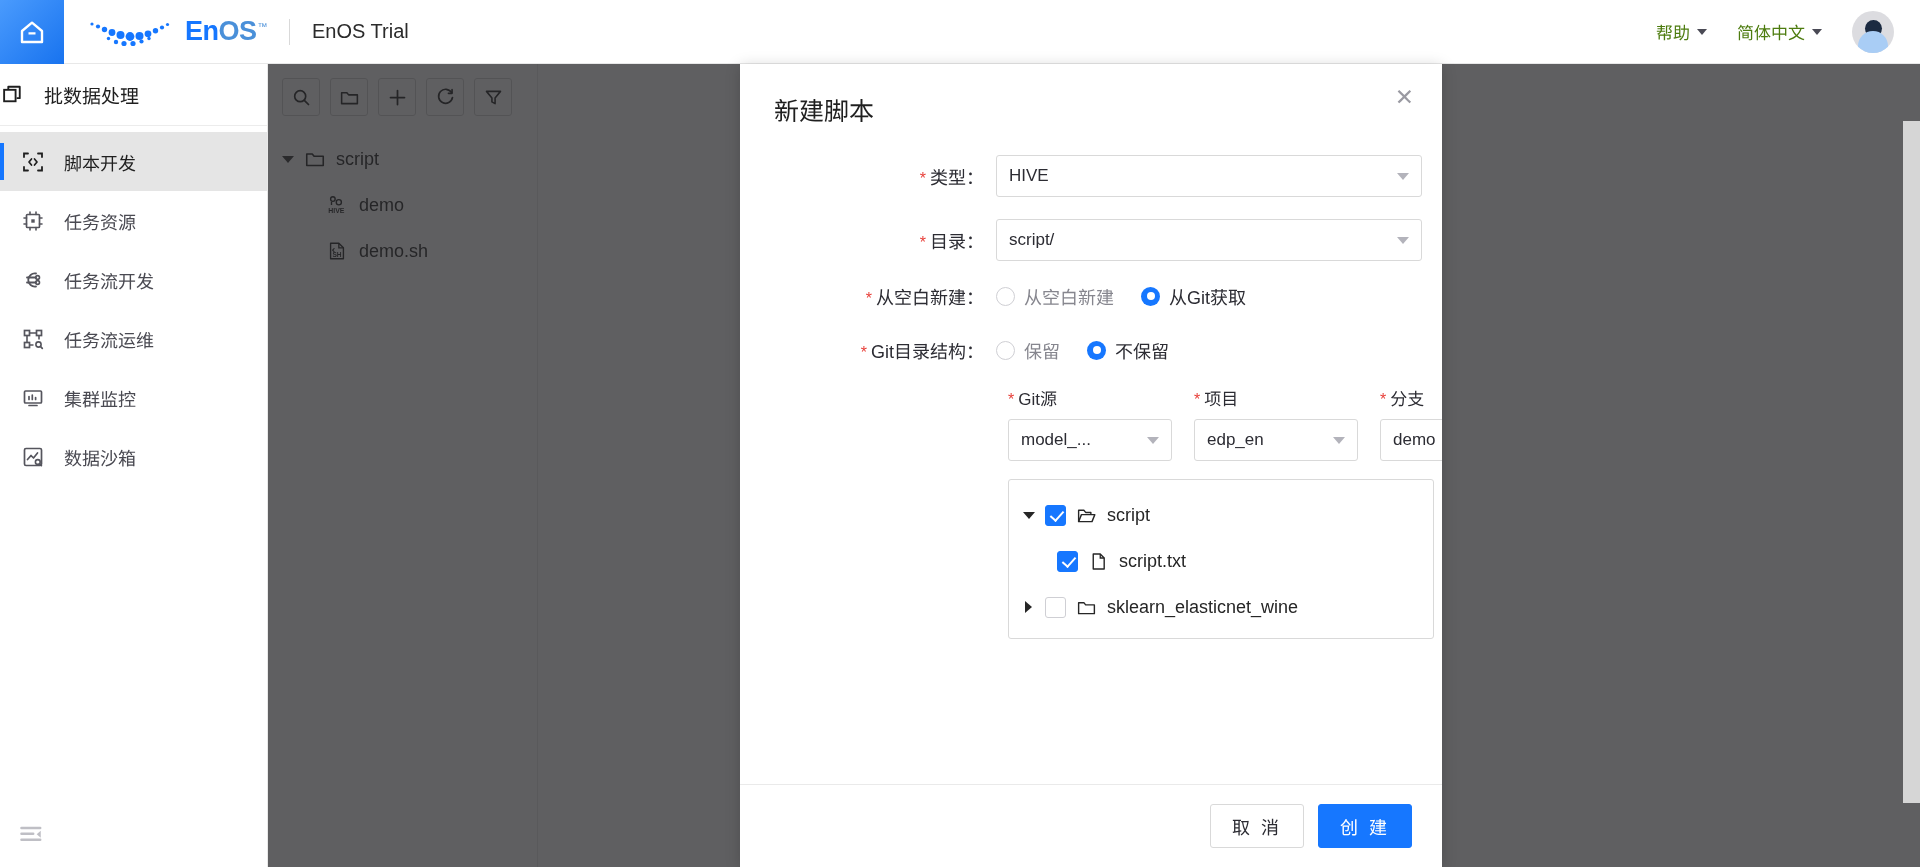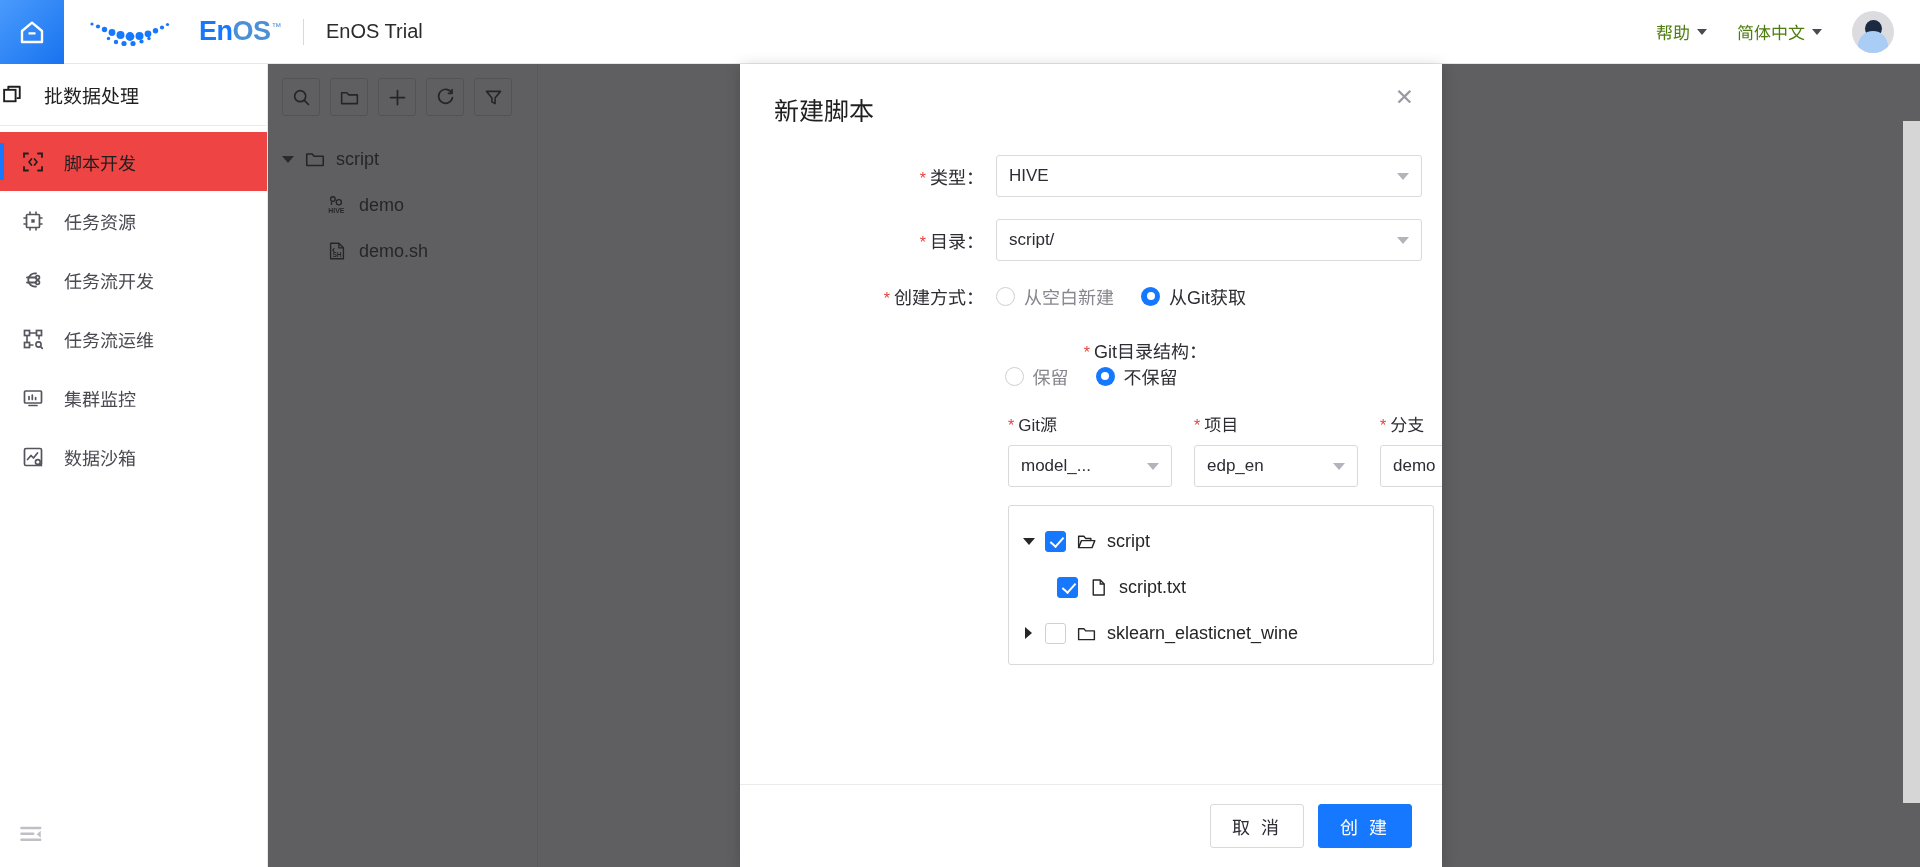--- a/index.html
+++ b/index.html
@@ -28,21 +28,21 @@
     cursor: pointer;
   }
   .home-btn svg { display:block; }
   .brand {
     display: flex; align-items: center; gap: 0px;
     margin-left: 22px;
   }
   .brand-logo { display:flex; align-items:center; }
   .brand-text {
     font-size: 27px; font-weight: 700; letter-spacing: -0.5px;
-    margin-left: 21px; position: relative;
+    margin-left: 7px; position: relative;
   }
   .brand-text .en { color: #1677ff; }
   .brand-text .os { color: #4a90d9; }
   .brand-tm {
     font-size: 10px; vertical-align: super; color:#4a90d9; font-weight:400;
     margin-left:1px;
   }
   .brand-divider {
     width: 1px; height: 26px; background: #d9d9d9; margin: 0 22px;
   }
@@ -84,21 +84,21 @@
     border-bottom: 1px solid #ececec;
   }
   .side-head-label { font-size: 19px; color: #1f1f1f; }
   .side-list { padding-top: 6px; }
   .side-item {
     height: 59px; display: flex; align-items: center; gap: 18px;
     padding-left: 20px; cursor: pointer; position: relative;
     font-size: 18px; color: #4a4a52;
   }
   .side-item.active {
-    background: #ef4444; color: #1f1f1f;
+    background: #e5e5e5; color: #1f1f1f;
   }
   .side-item.active::before {
     content:''; position:absolute; left:0; top:11px; bottom:11px; width:4px;
     background:#1677ff;
   }
   .side-icon { width:26px; height:26px; flex:0 0 26px; display:flex; align-items:center; justify-content:center; }
   .side-collapse {
     position:absolute; bottom: 18px; left: 18px;
     width:28px;height:28px; cursor:pointer; opacity:.55;
   }
@@ -479,35 +479,35 @@
           <span class="req">*</span><span>目录：</span>
         </div>
         <div class="select-box w-wide">
           <span class="val">script/</span>
           <i class="sel-caret"></i>
         </div>
       </div>
 
       <div class="form-row" style="margin-bottom:28px;">
         <div class="form-label">
-          <span class="req">*</span><span>创建方式：</span>
+          <span class="req">*</span><span>从空白新建：</span>
         </div>
         <div class="radio-group">
           <label class="radio-opt dim">
             <span class="radio"></span>
             <span>从空白新建</span>
           </label>
           <label class="radio-opt">
             <span class="radio checked"></span>
             <span>从Git获取</span>
           </label>
         </div>
       </div>
 
-      <div class="form-row" style="flex-direction:column;">
+      <div class="form-row" style="">
         <div class="form-label">
           <span class="req">*</span><span>Git目录结构：</span>
         </div>
         <div class="radio-group">
           <label class="radio-opt dim">
             <span class="radio"></span>
             <span>保留</span>
           </label>
           <label class="radio-opt">
             <span class="radio checked"></span>

